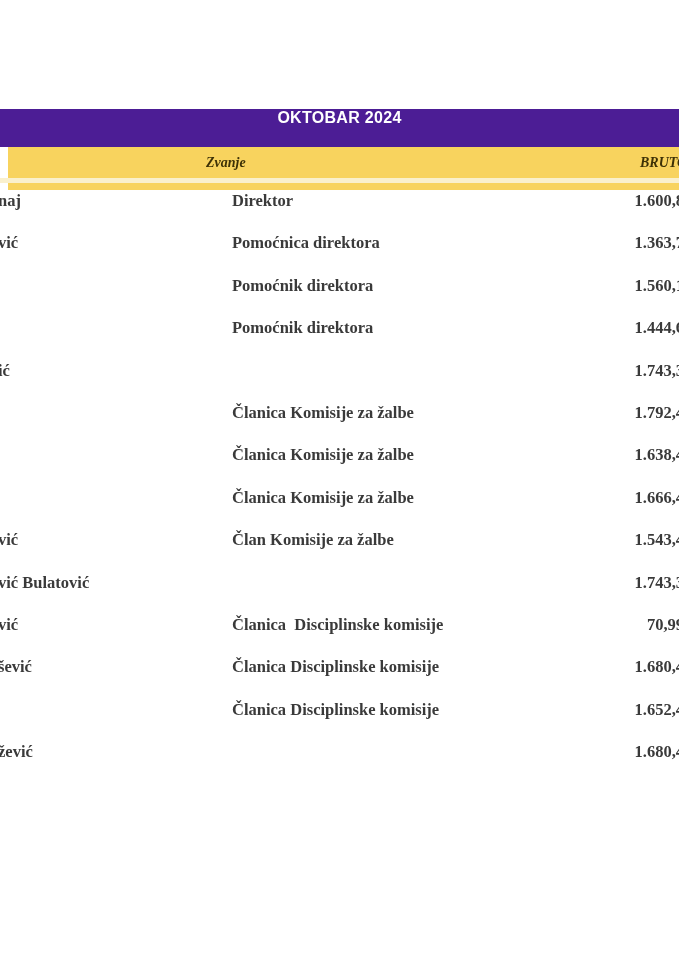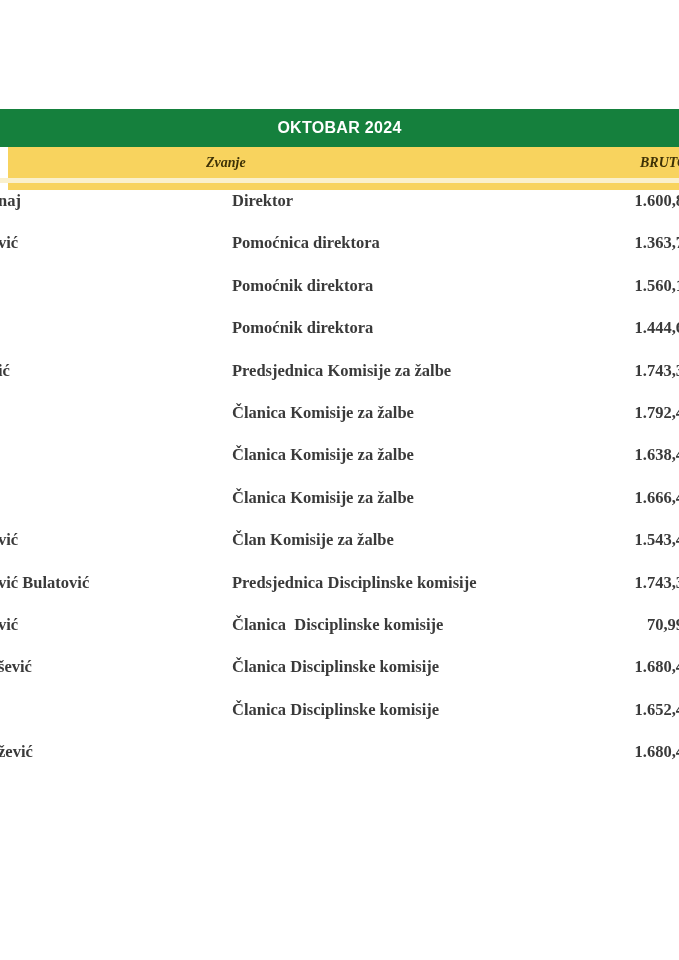--- a/index.html
+++ b/index.html
@@ -8,22 +8,22 @@
     width: 679px;
     height: 960px;
     background: #ffffff;
     overflow: hidden;
     font-family: "Liberation Serif", serif;
   }
   .band {
     position: absolute;
     left: 0; top: 109px;
     width: 679px; height: 38px;
-    background: #15803d;
-    display: flex; align-items: center; justify-content: center;
+    background: #4c1d95;
+    display: flex; justify-content: center;
   }
   .band .title {
     color: #FFFFFF;
     font-family: "Liberation Sans", sans-serif;
     font-weight: 700;
     font-size: 16px;
     letter-spacing: 0.3px;
   }
   .subheader {
     position: absolute;
@@ -102,21 +102,20 @@
       </div>
 
       <div class="row">
         <span class="cell name"></span>
         <span class="cell zvanje">Pomoćnik direktora</span>
         <span class="cell bruto">1.444,6</span>
       </div>
 
       <div class="row">
         <span class="cell name">ić</span>
-        <span class="cell zvanje">Predsjednica Komisije za žalbe</span>
         <span class="cell bruto">1.743,3</span>
       </div>
 
       <div class="row">
         <span class="cell name"></span>
         <span class="cell zvanje">Članica Komisije za žalbe</span>
         <span class="cell bruto">1.792,4</span>
       </div>
 
       <div class="row">
@@ -132,21 +131,20 @@
       </div>
 
       <div class="row">
         <span class="cell name">vić</span>
         <span class="cell zvanje">Član Komisije za žalbe</span>
         <span class="cell bruto">1.543,4</span>
       </div>
 
       <div class="row">
         <span class="cell name">vić Bulatović</span>
-        <span class="cell zvanje">Predsjednica Disciplinske komisije</span>
         <span class="cell bruto">1.743,3</span>
       </div>
 
       <div class="row">
         <span class="cell name">vić</span>
         <span class="cell zvanje">Članica  Disciplinske komisije</span>
         <span class="cell bruto">70,99</span>
       </div>
 
       <div class="row">

